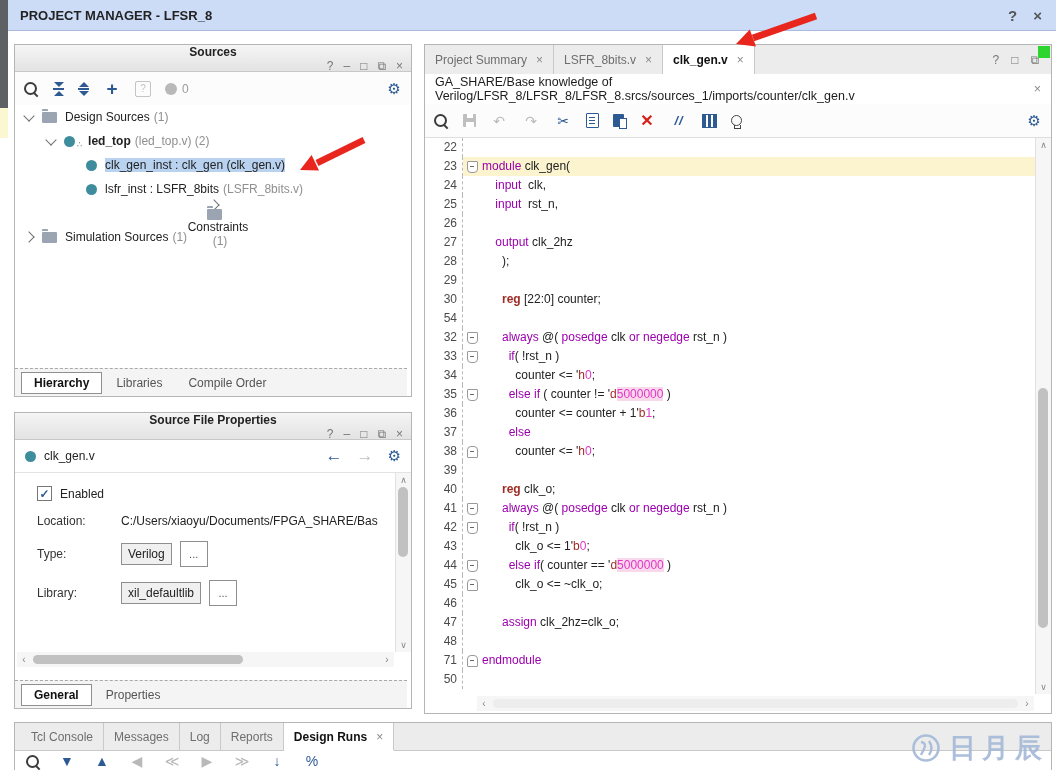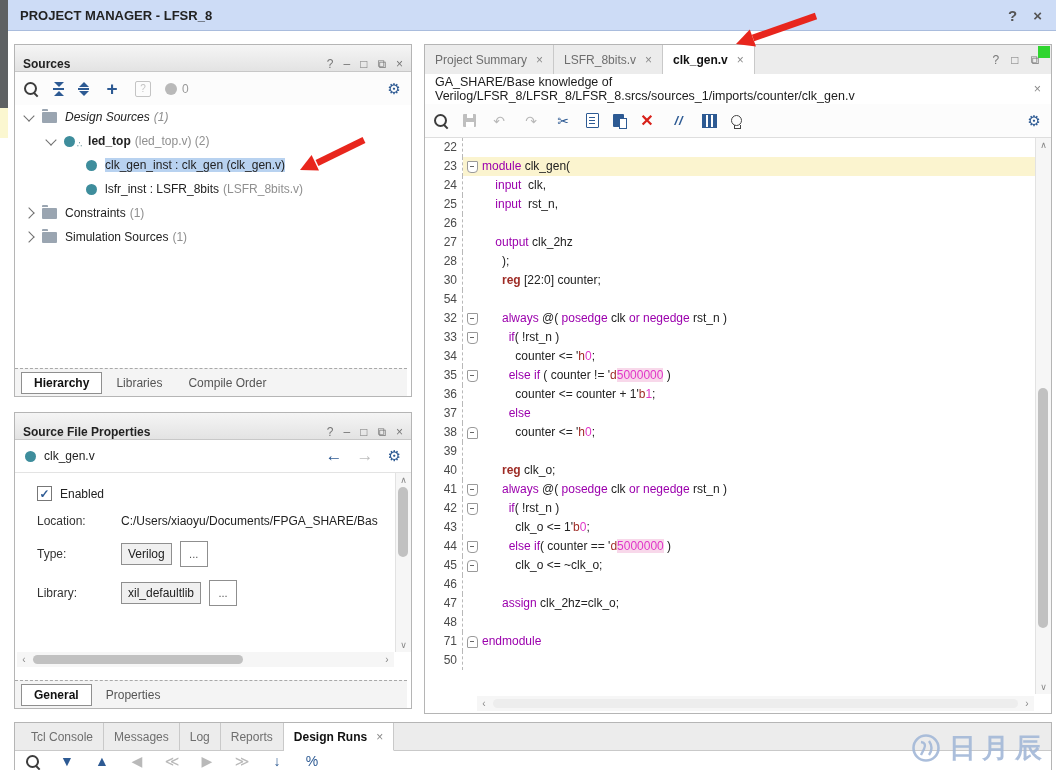--- a/index.html
+++ b/index.html
@@ -9,21 +9,21 @@
   .titlebar{position:absolute;left:8px;top:0;width:1048px;height:30px;background:#cddcf6;
             border-bottom:1px solid #a9bcdd;display:flex;align-items:center;}
   .titlebar .ttl{font-size:13px;font-weight:bold;color:#222;margin-left:12px;}
   .titlebar .ticons{margin-left:auto;margin-right:14px;display:flex;gap:16px;color:#555;
                     font-size:15px;font-weight:bold;}
   .edgeStrip{position:absolute;left:0;top:0;width:8px;height:108px;background:#5e6163;}
   .edgeStrip2{position:absolute;left:0;top:108px;width:8px;height:30px;background:#fbf7d0;}
   
   .panel{position:absolute;background:#fff;border:1px solid #b5b5b5;}
   .phead{height:26px;background:linear-gradient(#f5f5f5,#e3e3e3);border-bottom:1px solid #c8c8c8;
-         display:flex;align-items:flex-end;padding:0 8px;}
+         display:flex;align-items:center;padding:0 8px;flex-direction:column;}
   .phead .pt{font-size:12px;font-weight:bold;color:#222;}
   .winicons{margin-left:auto;display:flex;gap:10px;color:#777;font-size:12px;align-items:center;}
   .winicons span{cursor:default;}
   
   .tbar{height:33px;background:#fcfcfc;border-bottom:1px solid #dedede;display:flex;
         align-items:center;padding:0 8px;gap:14px;}
   .spacer{flex:1;}
   .ic{display:inline-flex;align-items:center;justify-content:center;width:18px;height:18px;
       font-size:14px;color:#2d5a93;position:relative;}
   .ic.gray{color:#b9b9b9;}
@@ -174,21 +174,21 @@
           <span class="bar"></span>
           <span class="tri dn"></span>
         </span>
         <span class="ic ic-plus">+</span>
         <span class="ic-helpbox">?</span>
         <span class="badge">0</span>
         <span class="spacer"></span>
         <span class="ic ic-gear">⚙</span>
       </div>
     <div class="tree" id="src-tree">
-        <div class="tree-row" style="padding-left: 10px; font-style: italic;">
+        <div class="tree-row" style="padding-left: 10px;">
           <span class="chev open"></span>
           <span class="fold-ico"></span>
           <span class="tlabel">Design Sources</span>
           <span class="tdim">(1)</span>
         </div>
         <div class="tree-row" style="padding-left: 32px;">
           <span class="chev open"></span>
           <span class="circ-ico"></span>
           <span class="mod-dots">∴</span>
           <span class="tlabel bold">led_top</span>
@@ -198,21 +198,21 @@
           <span class="chev none"></span>
           <span class="circ-ico"></span>
           <span class="tlabel sel">clk_gen_inst : clk_gen (clk_gen.v)</span>
         </div>
         <div class="tree-row" style="padding-left: 54px;">
           <span class="chev none"></span>
           <span class="circ-ico"></span>
           <span class="tlabel">lsfr_inst : LSFR_8bits</span>
           <span class="tdim">(LSFR_8bits.v)</span>
         </div>
-        <div class="tree-row" style="padding-left: 10px;">
+        <div class="tree-row" style="padding-left: 10px; flex-direction: column;">
           <span class="chev closed"></span>
           <span class="fold-ico"></span>
           <span class="tlabel">Constraints</span>
           <span class="tdim">(1)</span>
         </div>
         <div class="tree-row" style="padding-left: 10px;">
           <span class="chev closed"></span>
           <span class="fold-ico"></span>
           <span class="tlabel">Simulation Sources</span>
           <span class="tdim">(1)</span>
@@ -372,20 +372,27 @@
           </span>
         </div>
         <div class="crow">
           <span class="cnum">28</span>
           <span class="lbody">
             <span class="cfold"></span>
             <span class="ctext"><span>      );</span></span>
           </span>
         </div>
         <div class="crow">
+          <span class="cnum">29</span>
+          <span class="lbody">
+            <span class="cfold"></span>
+            <span class="ctext"></span>
+          </span>
+        </div>
+        <div class="crow">
           <span class="cnum">30</span>
           <span class="lbody">
             <span class="cfold"></span>
             <span class="ctext"><span>      </span><span class="tok-d">reg</span><span> [22:0] counter;</span></span>
           </span>
         </div>
         <div class="crow">
           <span class="cnum">54</span>
           <span class="lbody">
             <span class="cfold"></span>

